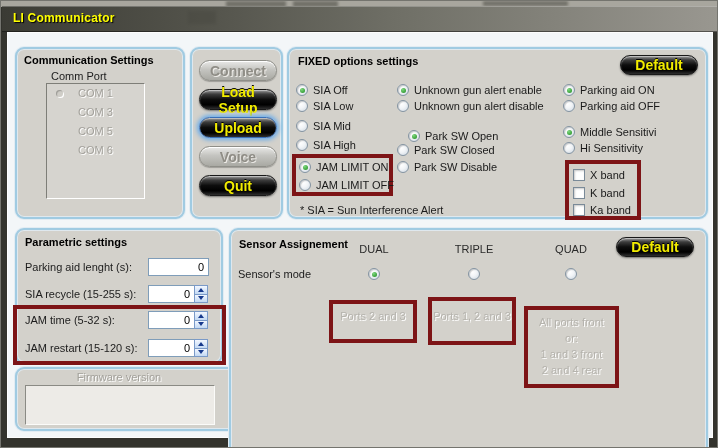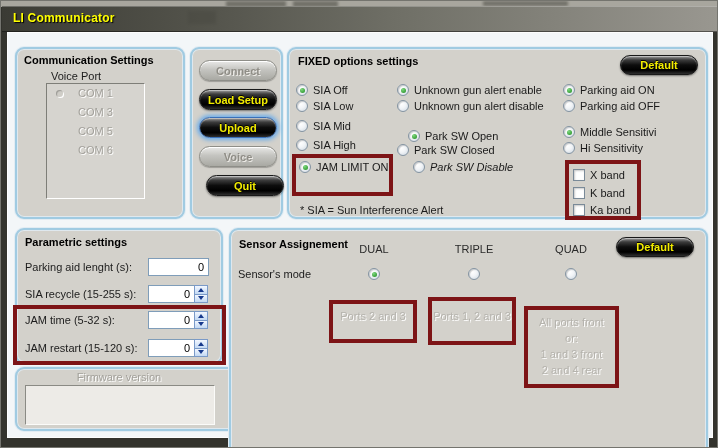--- a/index.html
+++ b/index.html
@@ -39,21 +39,21 @@
     position:absolute;background:#d6d4cf;
     border-top:1px solid #7e7e78;border-left:1px solid #7e7e78;
     border-bottom:1px solid #ffffff;border-right:1px solid #ffffff;
   }
   .list-item{position:relative;height:19px;line-height:19px;text-align:center;}
   .mini-radio{position:absolute;left:9px;top:6px;width:7px;height:7px;border-radius:50%;
     background:#cfcdc7;box-shadow:inset 1px 1px 1px rgba(0,0,0,.25),1px 1px 0 #fff;}
   
   .pill{
     position:absolute;width:78px;height:21px;border-radius:11px;padding:0;
-    font-family:"Liberation Sans",sans-serif;font-size:11px;font-weight:bold;
+    font-family:"Liberation Sans",sans-serif;font-size:14px;font-weight:bold;
     display:flex;align-items:center;justify-content:center;cursor:pointer;
   }
   .pill-black{
     background:linear-gradient(180deg,#9c9c9c 0%,#3c3c3c 22%,#0d0d0d 50%,#000 78%,#2f2f2f 100%);
     border:1px solid #191919;color:#f2ec00;text-shadow:0 -1px 0 #000;
     box-shadow:inset 0 1px 1px rgba(255,255,255,.45), 0 1px 2px rgba(0,0,0,.45);
   }
   .pill-disabled{
     background:linear-gradient(180deg,#e9e9e7 0%,#c4c4c0 45%,#a9a9a3 100%);
     border:1px solid #8e8e88;color:#8f8d86;text-shadow:1px 1px 0 #edebe7;
@@ -117,38 +117,38 @@
 
   <div class="titlebar">
     <span class="window-title">LI Communicator</span>
     <div class="smudge" style="left:186px;top:5px;width:28px;height:13px;"></div>
   </div>
 
   <div class="client"></div>
 
   <div class="panel" style="left:14px;top:46px;width:170px;height:172px;">
     <div class="group-title" style="left:7px;top:5px;">Communication Settings</div>
-    <div class="lbl" style="left:34px;top:21px;">Voice Port</div>
+    <div class="lbl" style="left:34px;top:21px;">Comm Port</div>
     <div class="listbox" style="left:29px;top:34px;width:99px;height:116px;">
       <div class="list-item embossed">
         <span class="mini-radio"></span>
         <span>COM 1</span>
       </div>
       <div class="list-item embossed"><span>COM 3</span></div>
       <div class="list-item embossed"><span>COM 5</span></div>
       <div class="list-item embossed"><span>COM 6</span></div>
     </div>
   </div>
 
   <div class="panel" style="left:189px;top:46px;width:93px;height:172px;">
     <button class="pill pill-disabled" style="left:7px;top:11px;">Connect</button>
     <button class="pill pill-black" style="left:7px;top:40px;">Load Setup</button>
     <button class="pill pill-black pill-focus" style="left:7px;top:68px;">Upload</button>
     <button class="pill pill-disabled" style="left:7px;top:97px;">Voice</button>
-    <button class="pill pill-black" style="left:14px;top:126px;">Quit</button>
+    <button class="pill pill-black" style="left:7px;top:126px;">Quit</button>
   </div>
 
   <div class="panel" style="left:286px;top:46px;width:421px;height:172px;">
     <div class="group-title" style="left:9px;top:6px;">FIXED options settings</div>
     <button class="pill pill-black" style="left:331px;top:6px;height:20px;">Default</button>
 
     <div class="row" style="left:7px;top:33px;">
       <span class="radio checked"></span>
       <span>SIA Off</span>
     </div>
@@ -163,40 +163,44 @@
     <div class="row" style="left:7px;top:88px;">
       <span class="radio"></span>
       <span>SIA High</span>
     </div>
 
     <div class="redbox" style="left:3px;top:105px;width:101px;height:42px;"></div>
     <div class="row" style="left:10px;top:110px;">
       <span class="radio checked"></span>
       <span>JAM LIMIT ON</span>
     </div>
+    <div class="row" style="left:10px;top:128px;">
+      <span class="radio"></span>
+      <span>JAM LIMIT OFF</span>
+    </div>
 
     <div class="lbl" style="left:11px;top:155px;">* SIA = Sun Interference Alert</div>
 
     <div class="row" style="left:108px;top:33px;">
       <span class="radio checked"></span>
       <span>Unknown gun alert enable</span>
     </div>
     <div class="row" style="left:108px;top:49px;">
       <span class="radio"></span>
       <span>Unknown gun alert disable</span>
     </div>
     <div class="row" style="left:119px;top:77px;align-items:flex-end;">
       <span class="radio checked"></span>
       <span>Park SW Open</span>
     </div>
     <div class="row" style="left:108px;top:93px;">
       <span class="radio"></span>
       <span>Park SW Closed</span>
     </div>
-    <div class="row" style="left:124px;top:110px;font-style:italic;">
+    <div class="row" style="left:108px;top:110px;">
       <span class="radio"></span>
       <span>Park SW Disable</span>
     </div>
 
     <div class="row" style="left:274px;top:33px;">
       <span class="radio checked"></span>
       <span>Parking aid ON</span>
     </div>
     <div class="row" style="left:274px;top:49px;">
       <span class="radio"></span>

